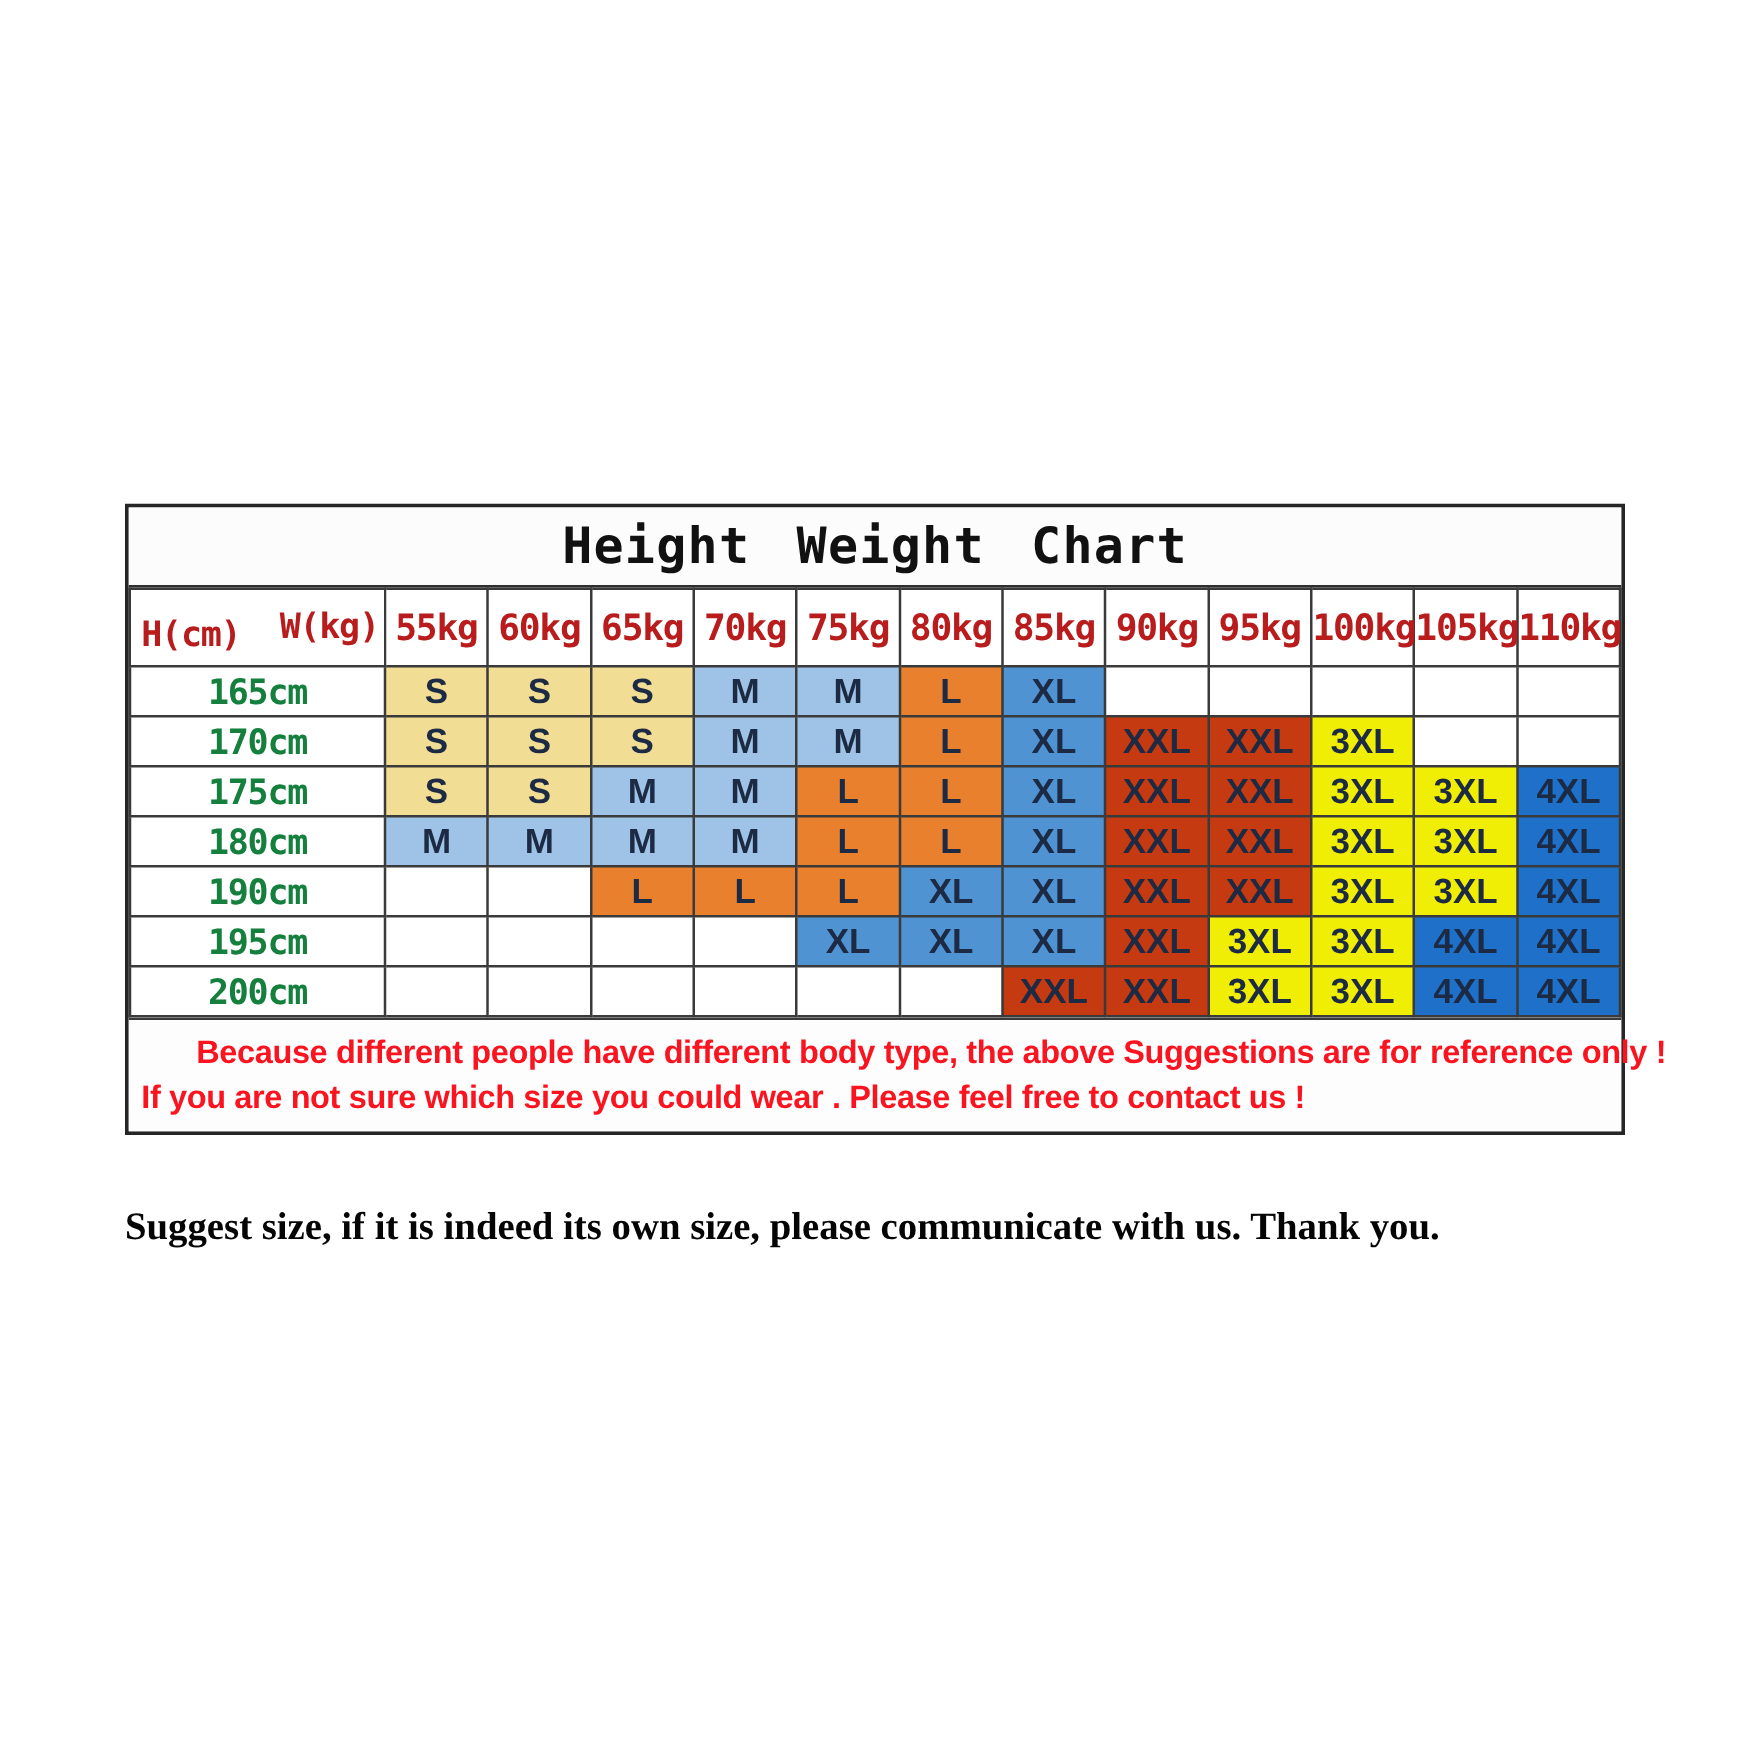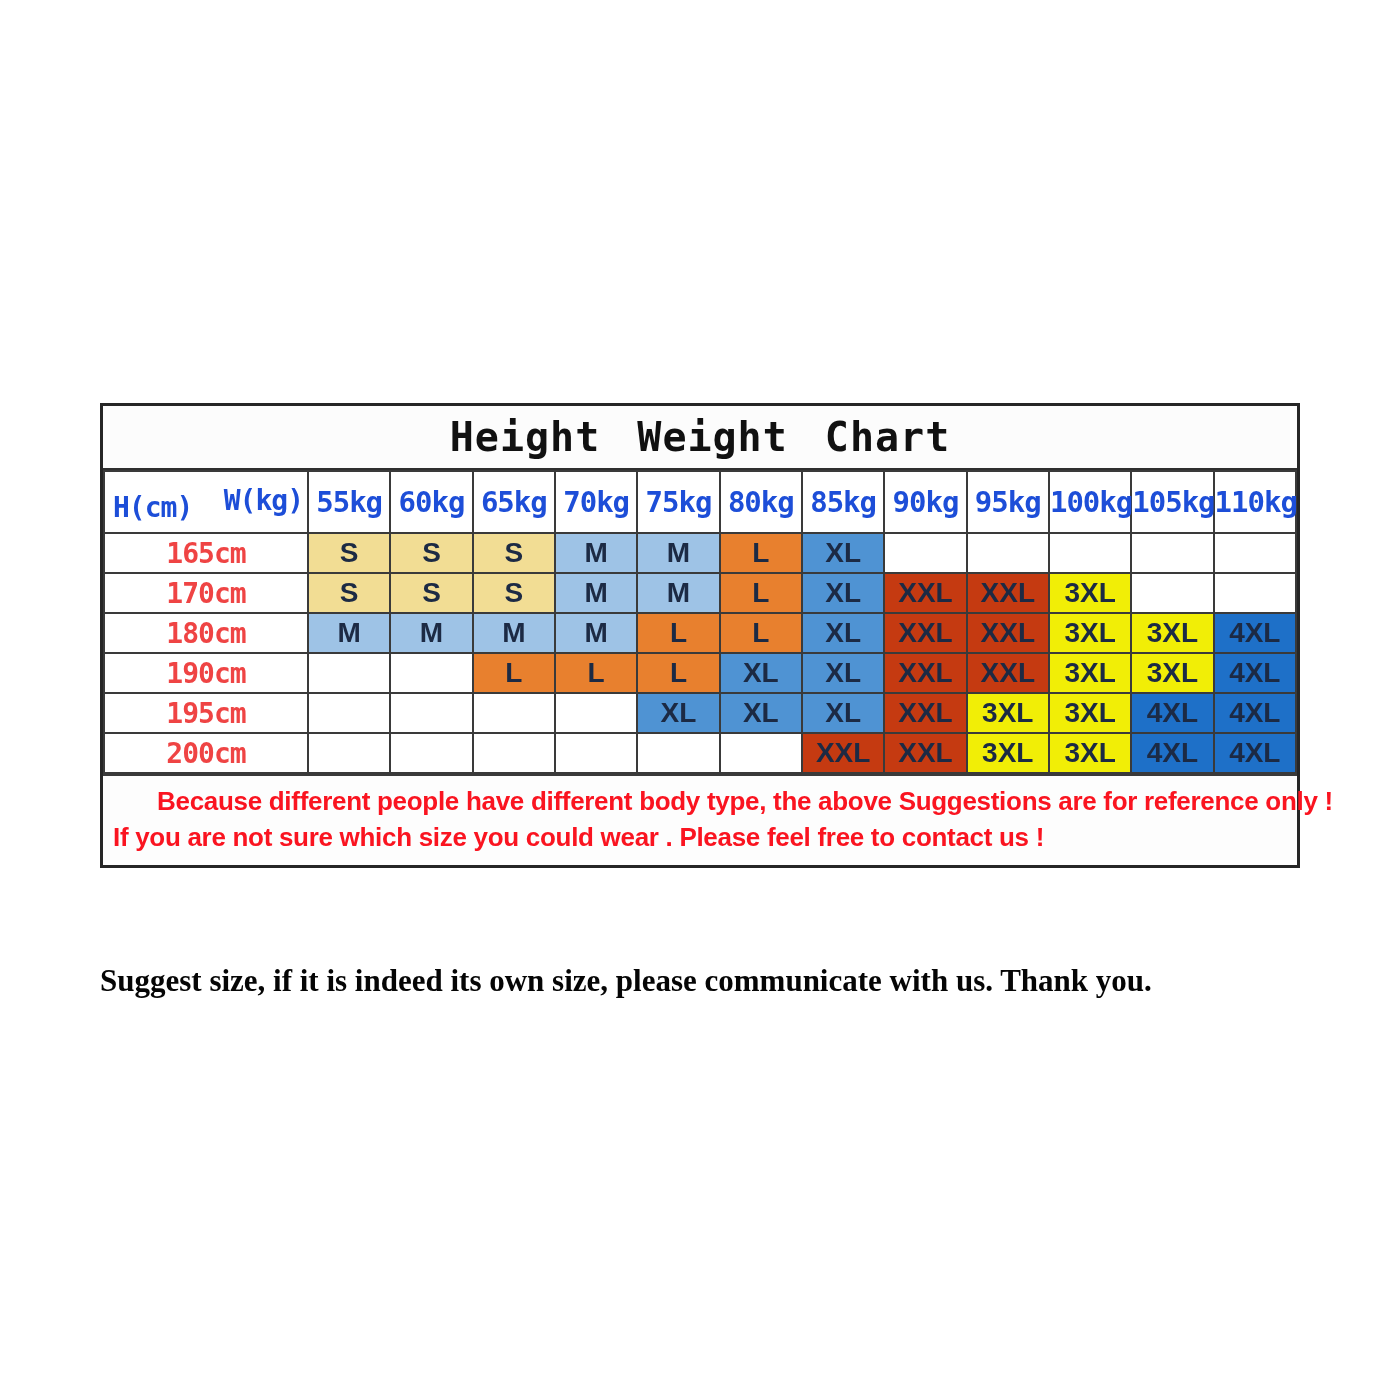--- a/index.html
+++ b/index.html
@@ -19,35 +19,35 @@
   }
   table.size-grid { border-collapse:collapse; width:100%; table-layout:fixed; }
   table.size-grid th, table.size-grid td {
     border:2px solid #3a3a3a; text-align:center; vertical-align:middle;
     padding:0; overflow:visible; white-space:nowrap;
   }
   col.height-col { width:204px; }
   
   tr.weight-header th {
     height:60px; font-family:"DejaVu Sans Mono", monospace; font-weight:bold;
-    font-size:29px; letter-spacing:-1px; color:#1d4ed8; background:#fff;margin-left:48px;
+    font-size:29px; letter-spacing:-1px; color:#b91c1c; background:#fff;margin-left:48px;
   }
   th.corner {
     position:relative;
     background:
       linear-gradient(to bottom right,
         transparent calc(50% - 1.5px), #4a4a4a calc(50% - 0.5px),
         #4a4a4a calc(50% + 0.5px), transparent calc(50% + 1.5px));
   }
   .corner-h { position:absolute; left:8px; bottom:8px; font-size:28px; letter-spacing:-1px; }
   .corner-w { position:absolute; right:4px; top:12px; font-size:28px; letter-spacing:-1px; }
   
   tbody td { height:38px; font-weight:bold; font-size:28px; color:#1c2a44; }
   tbody td.hcell {
-    font-family:"DejaVu Sans Mono", monospace; color:#ef4444; background:#fff;
+    font-family:"DejaVu Sans Mono", monospace; color:#15803d; background:#fff;
     font-size:28px; letter-spacing:-1px;
   }
   
   .notes {
     border-top:2px solid #3a3a3a; background:#fdfdfd;
     padding:7px 6px 10px 10px;
   }
   .notes .line {
     font-family:"Liberation Sans", sans-serif; font-weight:bold;
     font-size:26px; line-height:36px; letter-spacing:-0.3px; white-space:nowrap;
@@ -128,20 +128,35 @@
             <td style="background: rgb(158, 195, 230);">M</td>
             <td style="background: rgb(232, 128, 46);">L</td>
             <td style="background: rgb(79, 147, 211);">XL</td>
             <td style="background: rgb(197, 58, 17);">XXL</td>
             <td style="background: rgb(197, 58, 17);">XXL</td>
             <td style="background: rgb(241, 238, 6);">3XL</td>
             <td style="background: rgb(255, 255, 255);"></td>
             <td style="background: rgb(255, 255, 255);"></td>
           </tr>
           <tr>
+            <td class="hcell">175cm</td>
+            <td style="background: rgb(242, 221, 148);">S</td>
+            <td style="background: rgb(242, 221, 148);">S</td>
+            <td style="background: rgb(158, 195, 230);">M</td>
+            <td style="background: rgb(158, 195, 230);">M</td>
+            <td style="background: rgb(232, 128, 46);">L</td>
+            <td style="background: rgb(232, 128, 46);">L</td>
+            <td style="background: rgb(79, 147, 211);">XL</td>
+            <td style="background: rgb(197, 58, 17);">XXL</td>
+            <td style="background: rgb(197, 58, 17);">XXL</td>
+            <td style="background: rgb(241, 238, 6);">3XL</td>
+            <td style="background: rgb(241, 238, 6);">3XL</td>
+            <td style="background: rgb(30, 112, 200);">4XL</td>
+          </tr>
+          <tr>
             <td class="hcell">180cm</td>
             <td style="background: rgb(158, 195, 230);">M</td>
             <td style="background: rgb(158, 195, 230);">M</td>
             <td style="background: rgb(158, 195, 230);">M</td>
             <td style="background: rgb(158, 195, 230);">M</td>
             <td style="background: rgb(232, 128, 46);">L</td>
             <td style="background: rgb(232, 128, 46);">L</td>
             <td style="background: rgb(79, 147, 211);">XL</td>
             <td style="background: rgb(197, 58, 17);">XXL</td>
             <td style="background: rgb(197, 58, 17);">XXL</td>

